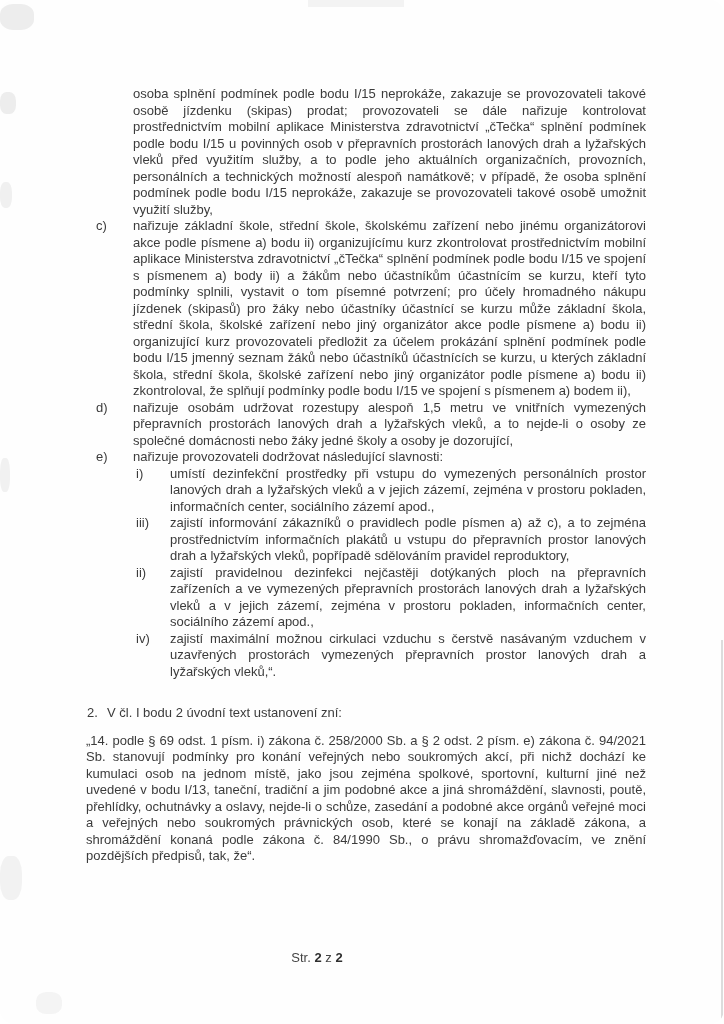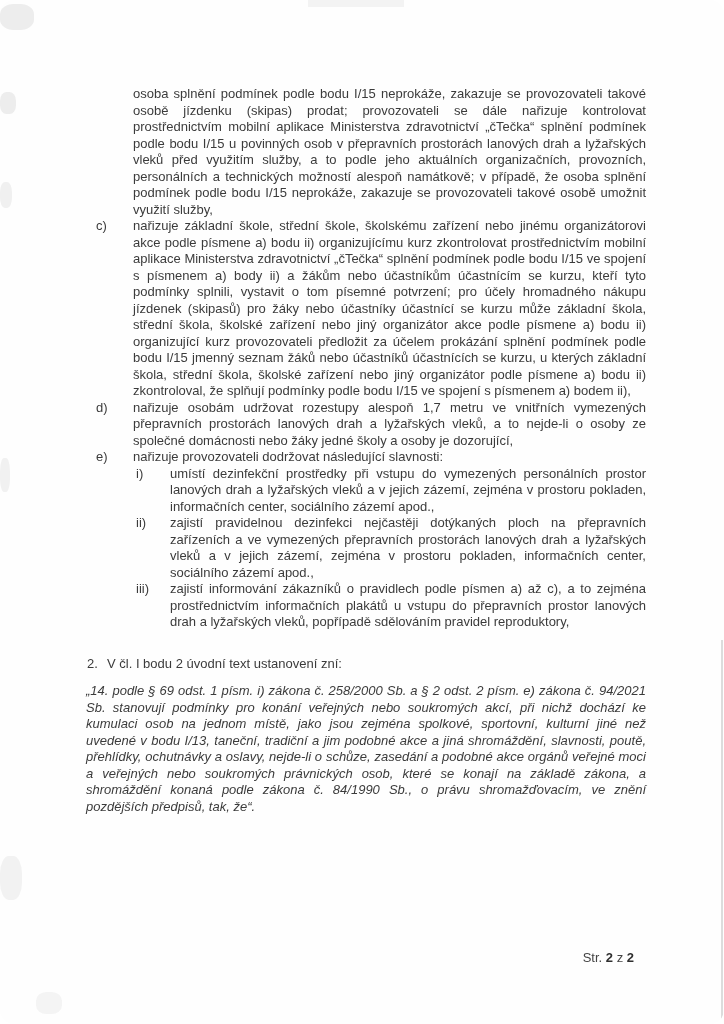--- a/index.html
+++ b/index.html
@@ -84,28 +84,27 @@
   .num-li > .marker {
     position: absolute;
     left: 0;
     top: 0;
     width: 18px;
   }
   .quoted-para {
     margin-left: 86px;
     width: 560px;
     margin-top: 11px;
-    font-style: italic;
   }
   .page-footer {
     position: absolute;
     left: 0;
     top: 950px;
     width: 634px;
-    text-align: right;
+    text-align: center;
     color: #444444;
   }
   .page-footer b { color: #2f2f2f; }
 </style>
 </head>
 <body>
 
 <div class="page">
 
   <div class="smudge s1"></div>
@@ -121,43 +120,47 @@
 
     <p class="cont-para justified">osoba splnění podmínek podle bodu I/15 neprokáže, zakazuje se provozovateli takové osobě jízdenku (skipas) prodat; provozovateli se dále nařizuje kontrolovat prostřednictvím mobilní aplikace Ministerstva zdravotnictví „čTečka“ splnění podmínek podle bodu I/15 u povinných osob v přepravních prostorách lanových drah a lyžařských vleků před využitím služby, a to podle jeho aktuálních organizačních, provozních, personálních a technických možností alespoň namátkově; v případě, že osoba splnění podmínek podle bodu I/15 neprokáže, zakazuje se provozovateli takové osobě umožnit využití služby,</p>
 
     <div class="li">
       <span class="marker">c)</span>
       <p class="justified">nařizuje základní škole, střední škole, školskému zařízení nebo jinému organizátorovi akce podle písmene a) bodu ii) organizujícímu kurz zkontrolovat prostřednictvím mobilní aplikace Ministerstva zdravotnictví „čTečka“ splnění podmínek podle bodu I/15 ve spojení s písmenem a) body ii) a žákům nebo účastníkům účastnícím se kurzu, kteří tyto podmínky splnili, vystavit o tom písemné potvrzení; pro účely hromadného nákupu jízdenek (skipasů) pro žáky nebo účastníky účastnící se kurzu může základní škola, střední škola, školské zařízení nebo jiný organizátor akce podle písmene a) bodu ii) organizující kurz provozovateli předložit za účelem prokázání splnění podmínek podle bodu I/15 jmenný seznam žáků nebo účastníků účastnících se kurzu, u kterých základní škola, střední škola, školské zařízení nebo jiný organizátor podle písmene a) bodu ii) zkontroloval, že splňují podmínky podle bodu I/15 ve spojení s písmenem a) bodem ii),</p>
     </div>
 
     <div class="li">
       <span class="marker">d)</span>
-      <p class="justified">nařizuje osobám udržovat rozestupy alespoň 1,7 metru ve vnitřních vymezených přepravních prostorách lanových drah a lyžařských vleků, a to nejde-li o osoby ze společné domácnosti nebo žáky jedné školy a osoby je dozorující,</p>
+      <p class="justified">nařizuje osobám udržovat rozestupy alespoň 1,5 metru ve vnitřních vymezených přepravních prostorách lanových drah a lyžařských vleků, a to nejde-li o osoby ze společné domácnosti nebo žáky jedné školy a osoby je dozorující,</p>
     </div>
 
     <div class="li">
       <span class="marker">e)</span>
       <p>nařizuje provozovateli dodržovat následující slavnosti:</p>
     </div>
 
     <div class="sub-li">
       <span class="marker">i)</span>
       <p class="justified">umístí dezinfekční prostředky při vstupu do vymezených personálních prostor lanových drah a lyžařských vleků a v jejich zázemí, zejména v prostoru pokladen, informačních center, sociálního zázemí apod.,</p>
     </div>
 
     <div class="sub-li">
+      <span class="marker">iii)</span>
+      <p class="justified">zajistí informování zákazníků o pravidlech podle písmen a) až c), a to zejména prostřednictvím informačních plakátů u vstupu do přepravních prostor lanových drah a lyžařských vleků, popřípadě sdělováním pravidel reproduktory,</p>
+    </div>
+
+    <div class="sub-li">
       <span class="marker">ii)</span>
       <p class="justified">zajistí pravidelnou dezinfekci nejčastěji dotýkaných ploch na přepravních zařízeních a ve vymezených přepravních prostorách lanových drah a lyžařských vleků a v jejich zázemí, zejména v prostoru pokladen, informačních center, sociálního zázemí apod.,</p>
     </div>
 
     <div class="sub-li">
-      <span class="marker">iii)</span>
-      <p class="justified">zajistí informování zákazníků o pravidlech podle písmen a) až c), a to zejména prostřednictvím informačních plakátů u vstupu do přepravních prostor lanových drah a lyžařských vleků, popřípadě sdělováním pravidel reproduktory,</p>
+      <span class="marker">iv)</span>
+      <p class="justified">zajistí maximální možnou cirkulaci vzduchu s čerstvě nasávaným vzduchem v uzavřených prostorách vymezených přepravních prostor lanových drah a lyžařských vleků,“.</p>
     </div>
-
 
     <div class="num-li">
       <span class="marker">2.</span>
       <p>V čl. I bodu 2 úvodní text ustanovení zní:</p>
     </div>
 
     <p class="quoted-para justified">„14. podle § 69 odst. 1 písm. i) zákona č. 258/2000 Sb. a § 2 odst. 2 písm. e) zákona č. 94/2021 Sb. stanovují podmínky pro konání veřejných nebo soukromých akcí, při nichž dochází ke kumulaci osob na jednom místě, jako jsou zejména spolkové, sportovní, kulturní jiné než uvedené v bodu I/13, taneční, tradiční a jim podobné akce a jiná shromáždění, slavnosti, poutě, přehlídky, ochutnávky a oslavy, nejde-li o schůze, zasedání a podobné akce orgánů veřejné moci a veřejných nebo soukromých právnických osob, které se konají na základě zákona, a shromáždění konaná podle zákona č. 84/1990 Sb., o právu shromažďovacím, ve znění pozdějších předpisů, tak, že“.</p>
 
   </main>
 

